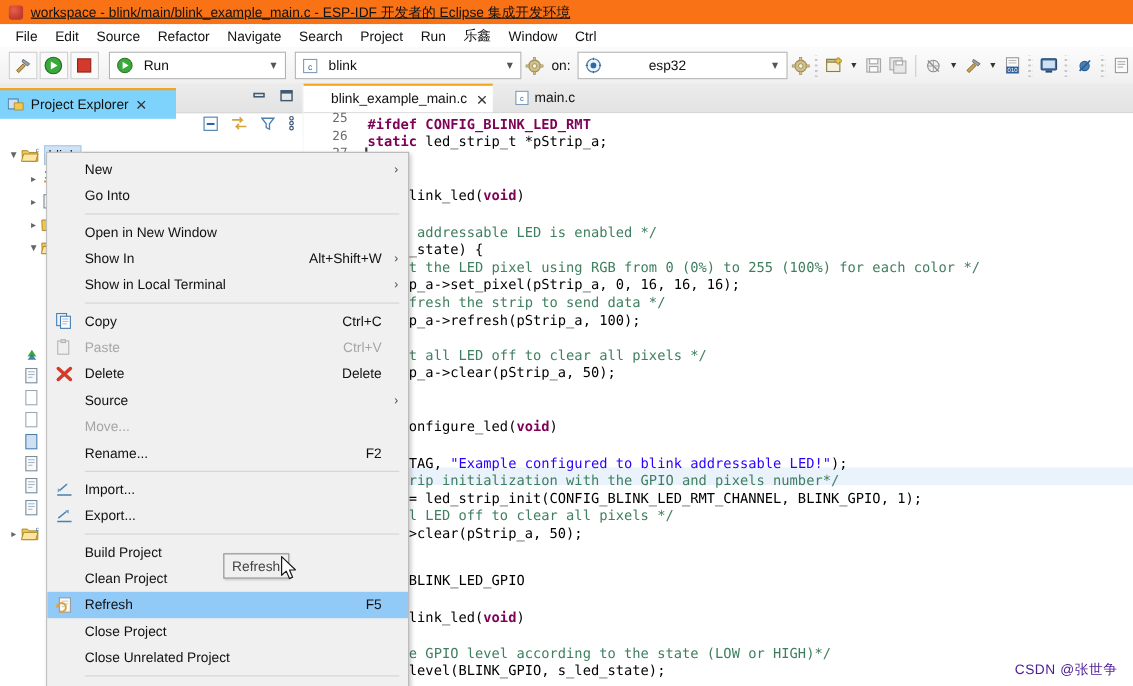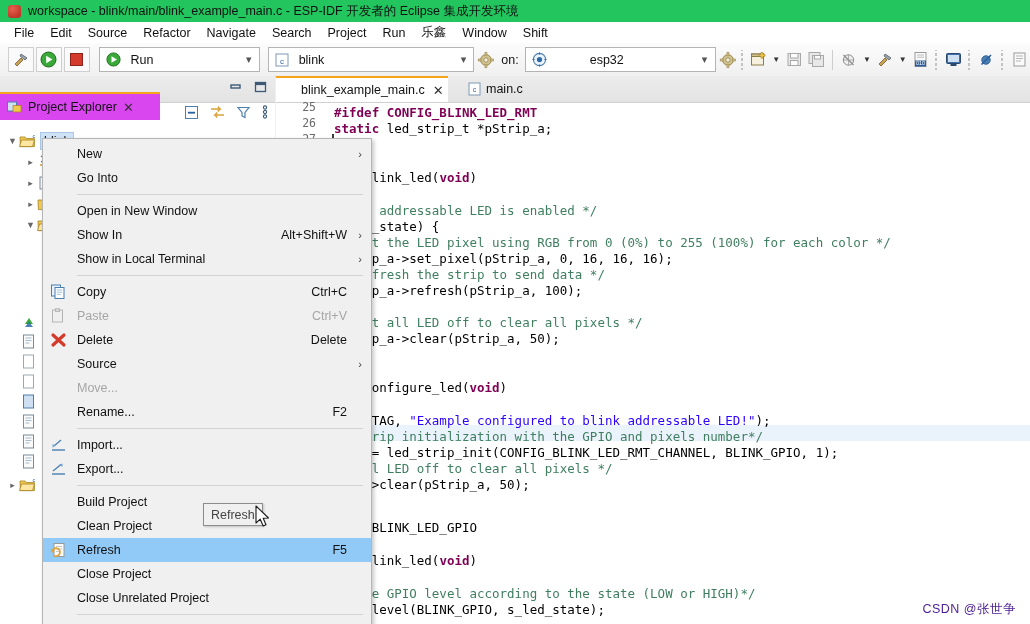--- a/index.html
+++ b/index.html
@@ -3,22 +3,22 @@
 <meta charset="utf-8">
 <style>
   html,body{margin:0;padding:0;}
   body{
     width:1030px;height:624px;overflow:hidden;position:relative;
     font-family:"Liberation Sans", sans-serif;font-size:12px;color:#000;
     background:#f0f0f0;-webkit-font-smoothing:antialiased;
   }
   
   #titlebar{
-    position:absolute;left:0;top:0;width:1030px;height:22px;background:#22c55e;
-    display:flex;align-items:center;
+    position:absolute;left:0;top:0;width:1030px;height:22px;background:#f97316;
+    display:flex;align-items:center;text-decoration:underline;
   }
   #titlebar .tb-icon{width:13px;height:13px;margin-left:8px;margin-right:7px;border-radius:3px;
     background:radial-gradient(circle at 35% 30%,#e8604c,#c0392b 70%);}
   #titlebar .tb-text{font-size:12.5px;color:#111;white-space:nowrap;}
   
   #menubar{
     position:absolute;left:0;top:22px;width:1030px;height:21px;background:#ffffff;
     display:flex;align-items:center;padding-left:6px;box-sizing:border-box;
   }
   #menubar .mi{padding:2px 8px;font-size:12.5px;color:#111;white-space:nowrap;cursor:default;}
@@ -38,21 +38,21 @@
   .combo .chev{width:20px;text-align:center;color:#555;font-size:11px;}
   .sep-v{width:1px;height:20px;background:#cdcdcd;margin:0 5px;}
   .dots{width:5px;height:20px;margin:0 3px;
     background-image:radial-gradient(#bdbdbd 1px, transparent 1px);
     background-size:4px 5px;background-position:0 2px;opacity:.9;}
   .gear{width:18px;height:18px;display:inline-block;}
   .tiny-arrow{font-size:8px;color:#333;margin:0 3px;}
   .ticon{width:22px;height:22px;display:flex;align-items:center;justify-content:center;}
   
   #leftpanel{position:absolute;left:0;top:76px;width:275px;height:548px;background:#fff;}
-  #ptab{position:absolute;left:0;top:16px;width:160px;height:26px;background:#d946ef;
+  #ptab{position:absolute;left:0;top:4px;width:160px;height:26px;background:#7dd3fc;
     border-top:2px solid #f7a41d;display:flex;align-items:center;}
   #ptab .pt-ico{width:16px;height:14px;margin:0 5px 0 7px;position:relative;}
   #ptab .pt-label{font-size:12.5px;color:#111;white-space:nowrap;}
   #ptab .pt-close{margin-left:6px;font-size:13px;color:#333;}
   #ptabstrip{position:absolute;left:0;top:0;width:275px;height:26px;
     background:linear-gradient(#ececec,#e3e3e3);border-bottom:1px solid #d0d0d0;}
   #ptabwin{position:absolute;right:8px;top:5px;display:flex;gap:12px;align-items:center;}
   #pviewtools{position:absolute;right:6px;top:28px;display:flex;gap:10px;align-items:center;}
   #tree{position:absolute;left:0;top:50px;width:275px;height:498px;background:#fff;
     padding-top:4px;box-sizing:border-box;}
@@ -120,21 +120,21 @@
   <div class="mi">File</div>
   <div class="mi">Edit</div>
   <div class="mi">Source</div>
   <div class="mi">Refactor</div>
   <div class="mi">Navigate</div>
   <div class="mi">Search</div>
   <div class="mi">Project</div>
   <div class="mi">Run</div>
   <div class="mi">乐鑫</div>
   <div class="mi">Window</div>
-  <div class="mi">Shift</div>
+  <div class="mi">Ctrl</div>
 </div>
 
 <div id="toolbar">
 
   <div class="tbtn">
     <svg width="18" height="18" viewBox="0 0 18 18">
       <path d="M3 13 L9 7 L11 9 L5 15 Z" fill="#c8a15a" stroke="#7a5c22" stroke-width=".8"></path>
       <path d="M9 3 L15 7 L13 9 L8 5 Z" fill="#9aa3ab" stroke="#596168" stroke-width=".8"></path>
     </svg>
   </div>

